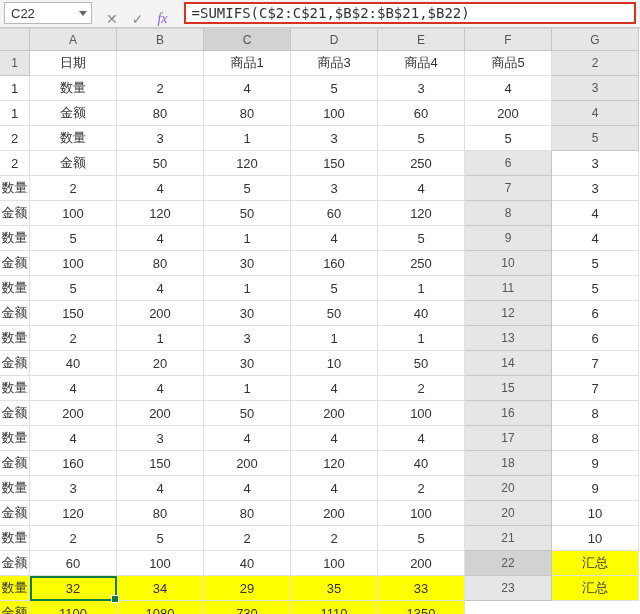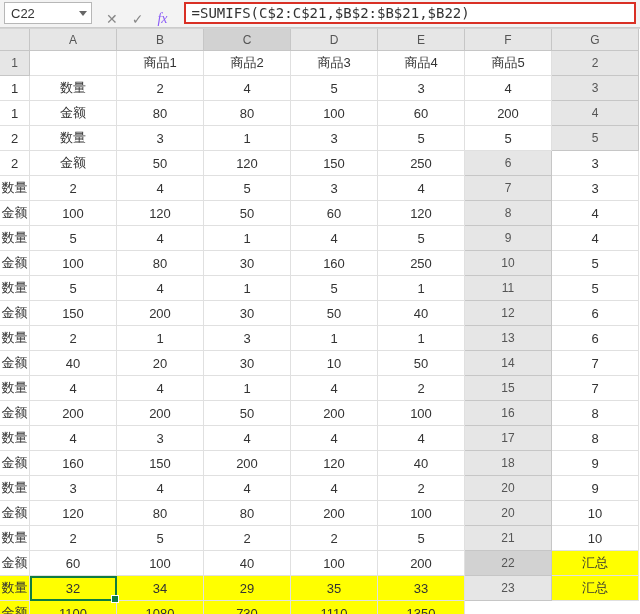--- a/index.html
+++ b/index.html
@@ -140,23 +140,23 @@
 <div class="sheet" id="sheet">
   <div class="corner"></div>
 <div class="hdr">A</div>
     <div class="hdr">B</div>
     <div class="hdr active">C</div>
     <div class="hdr">D</div>
     <div class="hdr">E</div>
     <div class="hdr">F</div>
     <div class="hdr">G</div>
     <div class="rowhdr">1</div>
+    <div class="cell">日期</div>
     <div class="cell"></div>
     <div class="cell">商品1</div>
-    <div class="cell">商品2</div>
     <div class="cell">商品3</div>
     <div class="cell">商品4</div>
     <div class="cell">商品5</div>
     <div class="rowhdr">2</div>
     <div class="cell">1</div>
     <div class="cell">数量</div>
     <div class="cell">2</div>
     <div class="cell">4</div>
     <div class="cell">5</div>
     <div class="cell">3</div>

